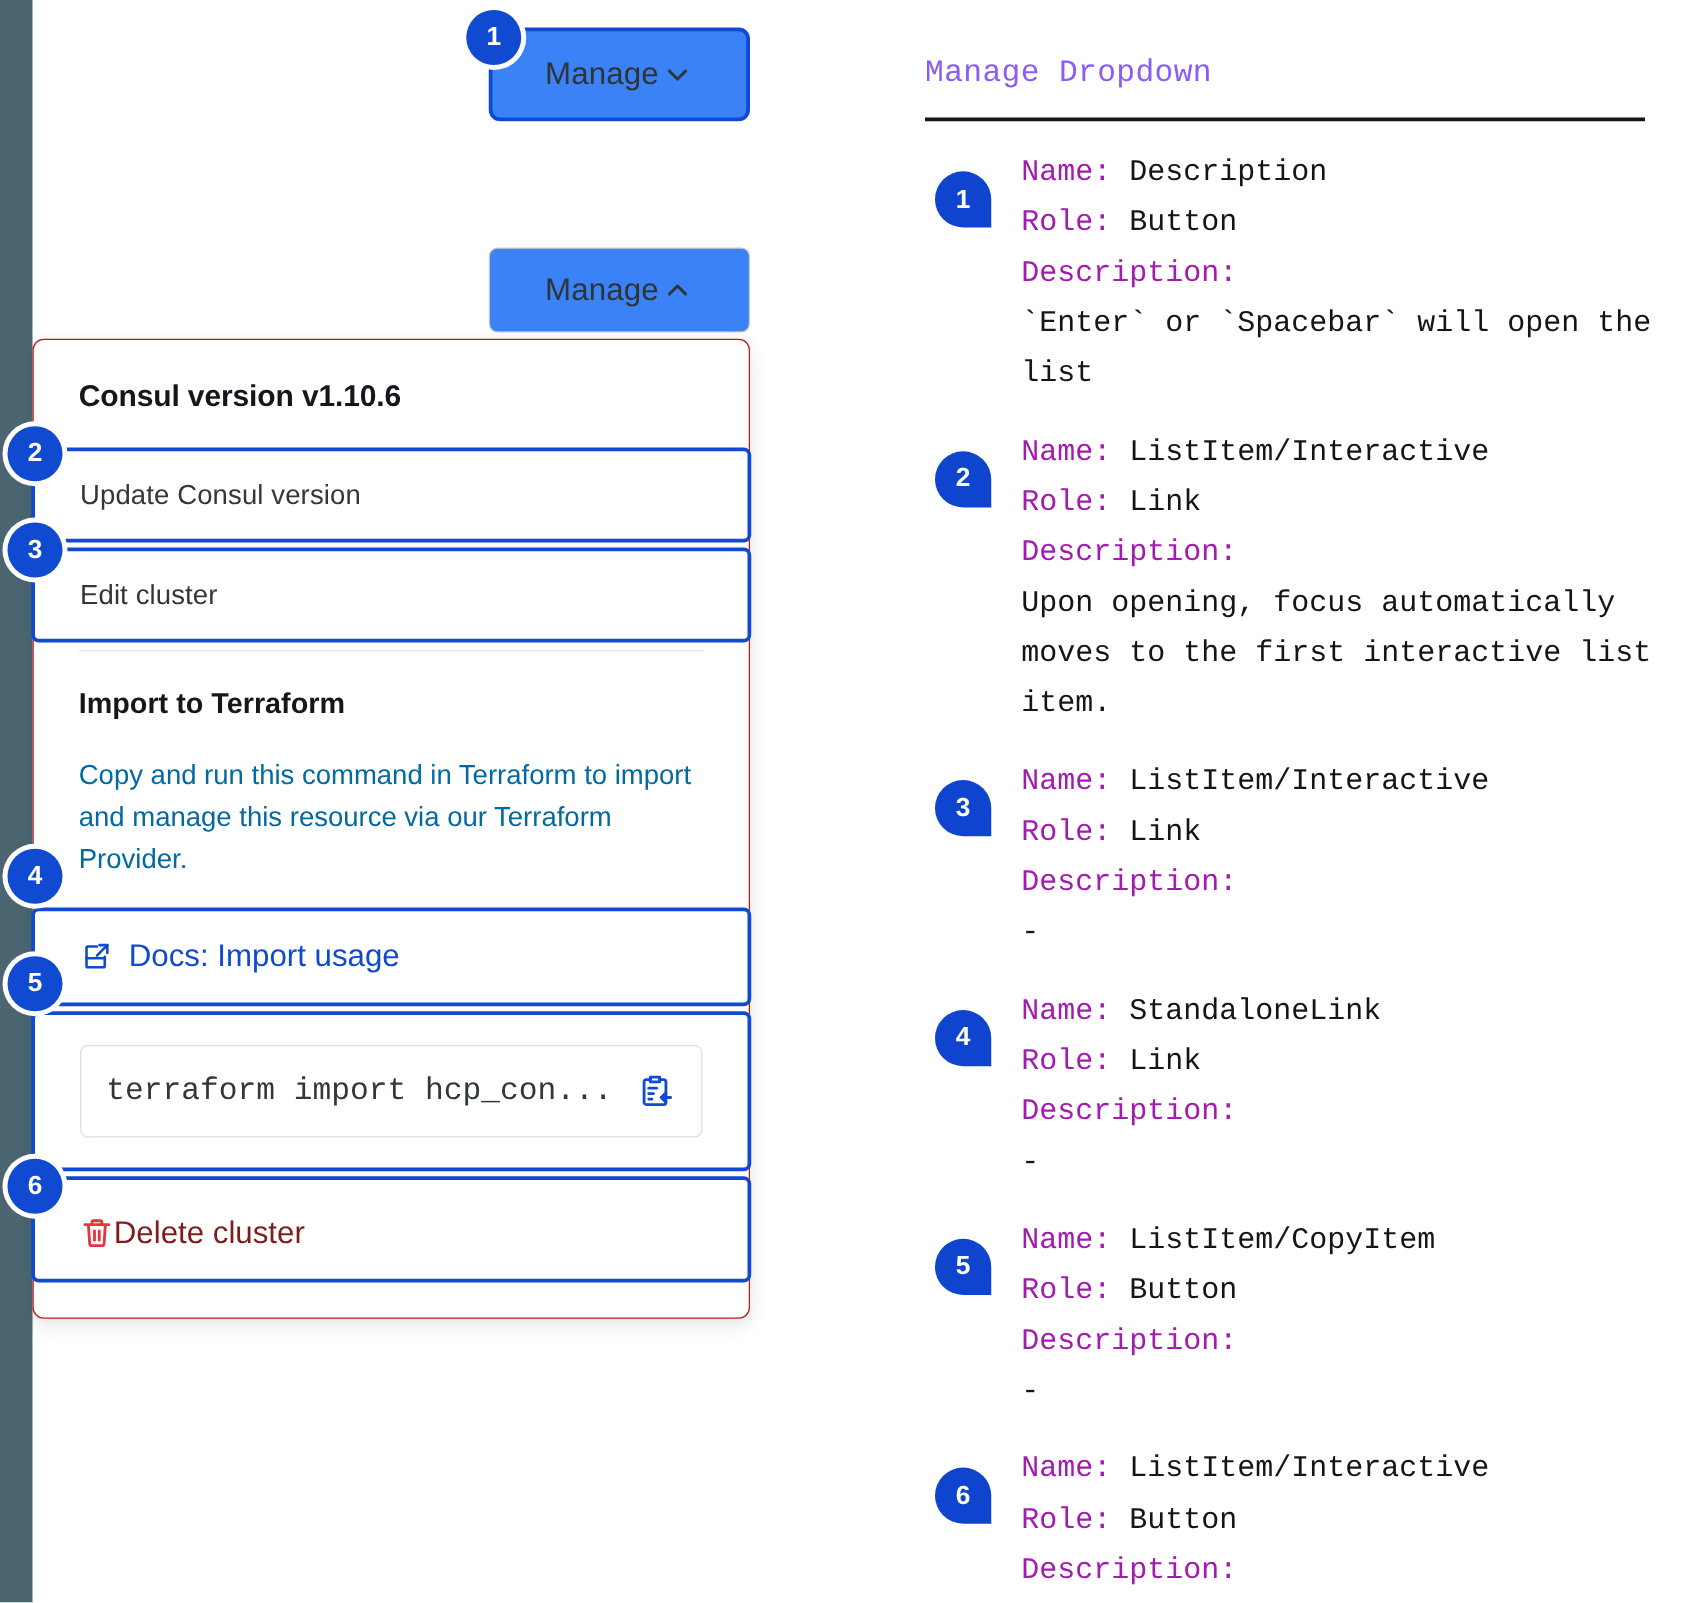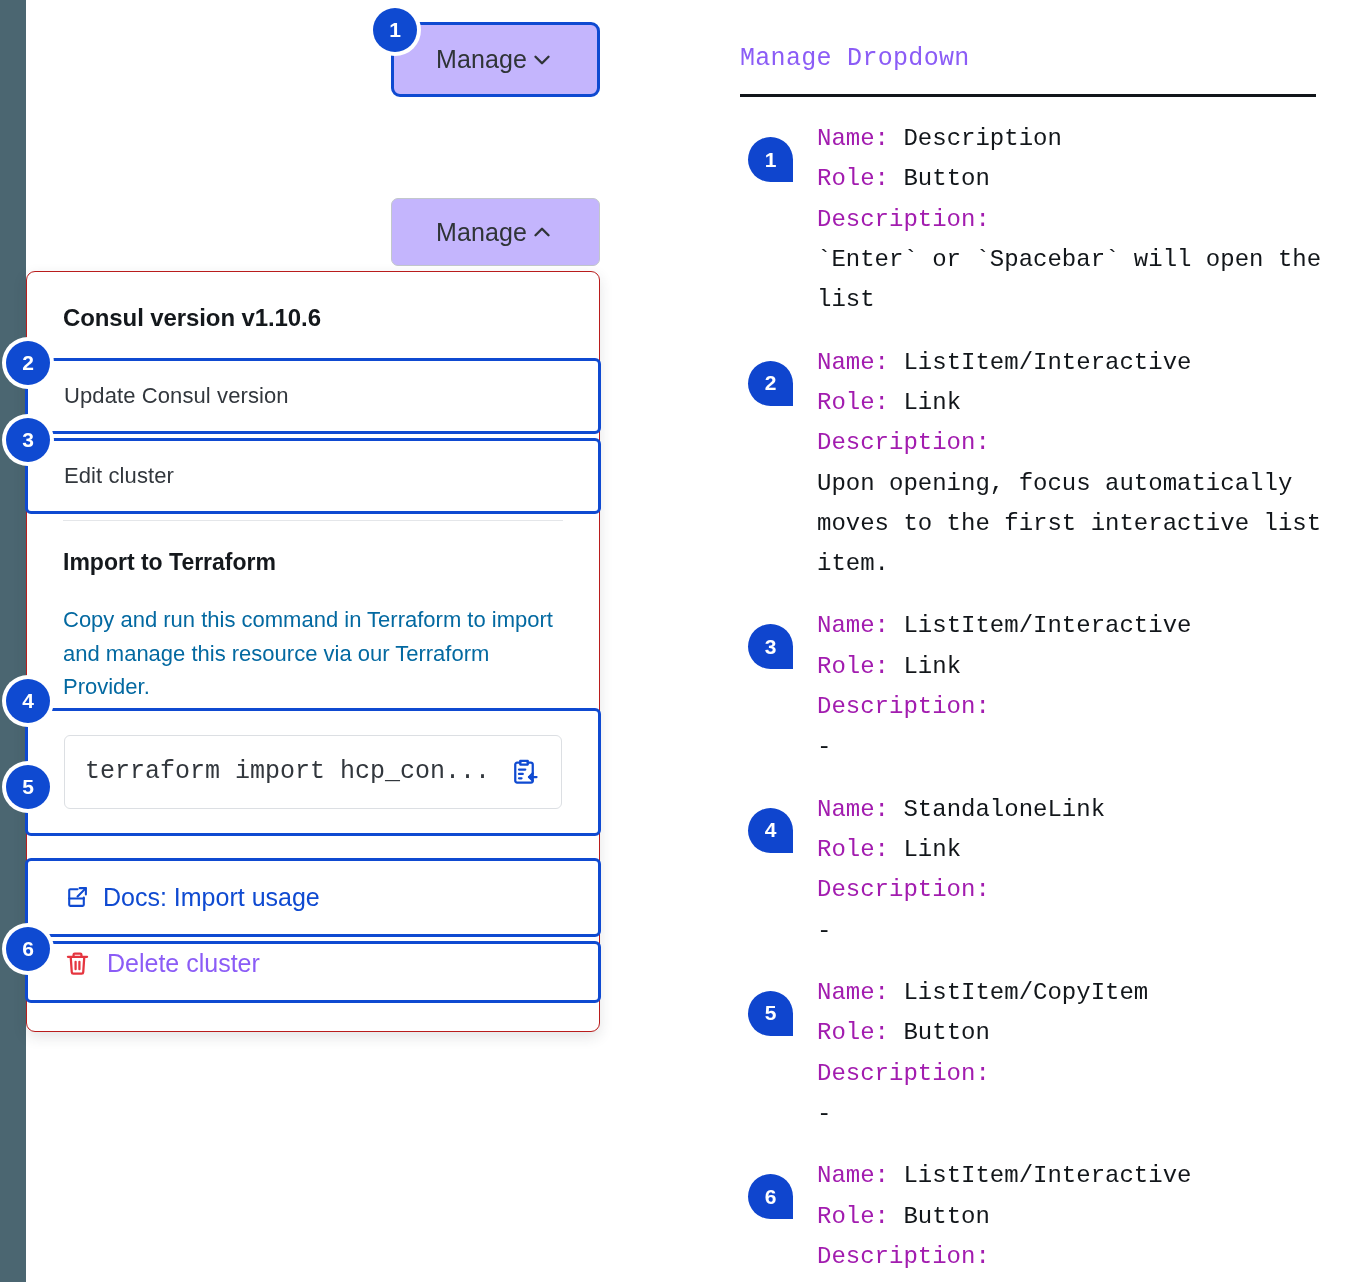--- a/index.html
+++ b/index.html
@@ -30,21 +30,21 @@
     position: absolute;
     left: 0; top: 0;
     width: 700px;
     height: 1282px;
   }
 
   
   .manage-btn {
     position: absolute;
     box-sizing: border-box;
-    background: #c4b5fd;
+    background: #3b82f6;
     border: 1px solid #c2c7cc;
     border-radius: 7px;
     display: flex;
     align-items: center;
     justify-content: center;
     gap: 2px;
     font-size: 25px;
     color: #2f3437;
     padding: 0 22px;
     letter-spacing: .1px;
@@ -156,24 +156,24 @@
   }
   .copy-text {
     font-family: "Liberation Mono", "DejaVu Sans Mono", monospace;
     font-size: 25px;
     color: #32373d;
     white-space: nowrap;
   }
   .dd-danger {
     display: flex;
     align-items: center;
-    gap: 16px;
+    gap: 0;
     font-size: 25px;
-    color: #8b5cf6;
-    padding: 5px 0 22px 36px;
+    color: #7f1d1d;
+    padding: 28px 0 22px 36px;
   }
   .dd-tail { height: 28px; }
 
   
   .anno {
     position: absolute;
     left: 740px;
     top: 0;
     width: 600px;
   }
@@ -264,20 +264,34 @@
 
     <div class="dd-row" style="margin-top:4px;">
       <div class="dd-row-label">Edit cluster</div>
     </div>
 
     <div class="dd-divider"></div>
 
     <div class="dd-section">
       <div class="dd-section-title">Import to Terraform</div>
       <div class="dd-section-desc">Copy and run this command in Terraform to import and manage this resource via our Terraform Provider.</div>
+    </div>
+
+    <div class="dd-row" style="margin-top:22px;">
+      <div class="dd-link">
+        <span style="display:flex;align-items:center;">
+          <svg width="25" height="25" viewBox="0 0 24 24" fill="none" stroke="#0f4ad1" stroke-width="2" stroke-linecap="round" stroke-linejoin="round">
+            <path d="M13 4H6a1 1 0 0 0-1 1v14a1 1 0 0 0 1 1h12a1 1 0 0 0 1-1v-7"></path>
+            <line x1="5" y1="13" x2="19" y2="13"></line>
+            <polyline points="15 3 21 3 21 9"></polyline>
+            <line x1="21" y1="3" x2="13" y2="11"></line>
+          </svg>
+        </span>
+        <span>Docs: Import usage</span>
+      </div>
     </div>
 
     <div class="dd-row" style="margin-top:4px;">
       <div class="dd-copyrow">
         <div class="copy-field">
           <span class="copy-text">terraform import hcp_con...</span>
           <span style="display:flex;align-items:center;">
             <svg width="30" height="30" viewBox="0 0 24 24" fill="none" stroke="#0f4ad1" stroke-width="1.8" stroke-linecap="round" stroke-linejoin="round">
               <path d="M9 3h6v3H9z"></path>
               <path d="M15 4.5h2.5A1.5 1.5 0 0 1 19 6v13a1.5 1.5 0 0 1-1.5 1.5h-11A1.5 1.5 0 0 1 5 19V6a1.5 1.5 0 0 1 1.5-1.5H9"></path>
@@ -285,34 +299,20 @@
               <line x1="8" y1="13.5" x2="11" y2="13.5"></line>
               <line x1="8" y1="17" x2="10" y2="17"></line>
               <polyline points="19 13 16 16 19 19"></polyline>
               <line x1="16" y1="16" x2="22" y2="16"></line>
             </svg>
           </span>
         </div>
       </div>
     </div>
 
-    <div class="dd-row" style="margin-top:22px;">
-      <div class="dd-link">
-        <span style="display:flex;align-items:center;">
-          <svg width="25" height="25" viewBox="0 0 24 24" fill="none" stroke="#0f4ad1" stroke-width="2" stroke-linecap="round" stroke-linejoin="round">
-            <path d="M13 4H6a1 1 0 0 0-1 1v14a1 1 0 0 0 1 1h12a1 1 0 0 0 1-1v-7"></path>
-            <line x1="5" y1="13" x2="19" y2="13"></line>
-            <polyline points="15 3 21 3 21 9"></polyline>
-            <line x1="21" y1="3" x2="13" y2="11"></line>
-          </svg>
-        </span>
-        <span>Docs: Import usage</span>
-      </div>
-    </div>
-
     <div class="dd-row" style="margin-top:4px;">
       <div class="dd-danger">
         <span style="display:flex;align-items:center;">
           <svg width="27" height="27" viewBox="0 0 24 24" fill="none" stroke="#e5353f" stroke-width="2" stroke-linecap="round" stroke-linejoin="round">
             <polyline points="3.5 6 20.5 6"></polyline>
             <path d="M8.5 6V4.2a1 1 0 0 1 1-1h5a1 1 0 0 1 1 1V6"></path>
             <path d="M6 6.5l.9 13.1a1.4 1.4 0 0 0 1.4 1.3h7.4a1.4 1.4 0 0 0 1.4-1.3L18 6.5"></path>
             <line x1="10.3" y1="10.5" x2="10.3" y2="17"></line>
             <line x1="13.7" y1="10.5" x2="13.7" y2="17"></line>
           </svg>

